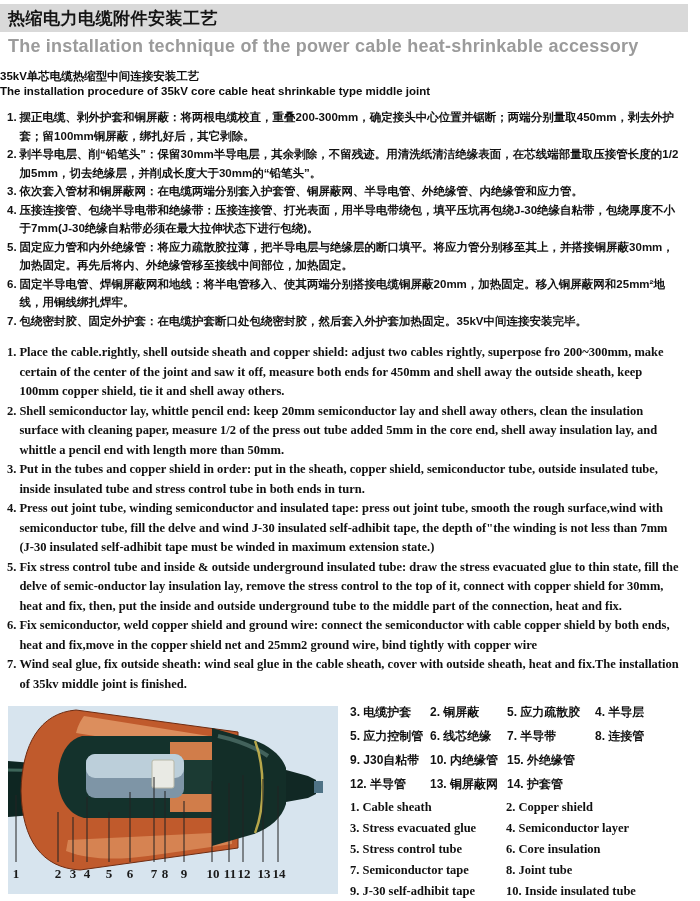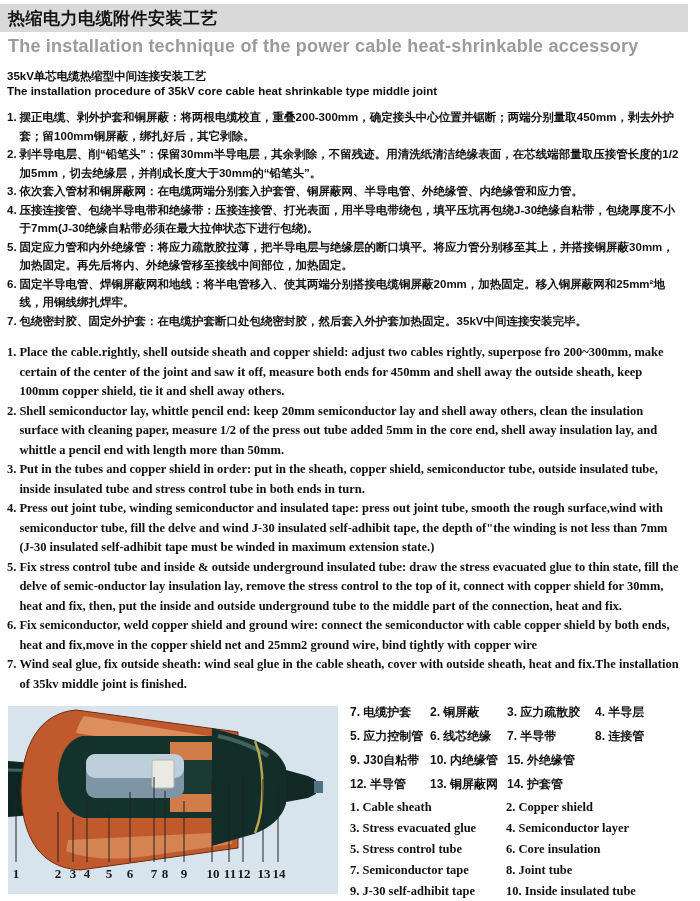--- a/index.html
+++ b/index.html
@@ -6,21 +6,21 @@
   .page{
     width:688px;height:901px;overflow:hidden;position:relative;
     font-family:"Liberation Sans",sans-serif;color:#111;background:#fff;
     box-sizing:border-box;
   }
   
   .titlebar{margin-top:4px;background:#d9d9d9;padding:3px 8px 2px;}
   .titlebar h1{margin:0;font-size:17px;font-weight:bold;color:#141414;letter-spacing:.5px;}
   .title-en{color:#9b9b9b;font-size:18px;padding:4px 8px 2px;font-weight:bold;letter-spacing:.2px;}
   
-  .sec{padding:10px 7px 0;font-weight:bold;font-size:11.5px;line-height:1.32;color:#0d0d0d;}
+  .sec{padding:10px 0 0;font-weight:bold;font-size:11.5px;line-height:1.32;color:#0d0d0d;}
   
   .steps{margin:0;padding:0 7px;}
   .steps .step{display:flex;}
   .steps .num{white-space:nowrap;margin-right:3px;}
   .steps-zh{margin-top:9px;font-weight:bold;font-size:11.5px;line-height:18.5px;}
   .steps-en{margin-top:13px;font-family:"Liberation Serif",serif;font-weight:bold;font-size:12.5px;line-height:19.5px;}
   
   .bottom{display:flex;margin-top:6px;padding:0 6px;}
   figure.cablefig{margin:0;width:334px;flex:0 0 auto;}
   .legends{flex:1;margin-left:10px;min-width:0;}
@@ -173,23 +173,23 @@
           <text class="callout" x="238" y="178" text-anchor="middle">12</text>
           <text class="callout" x="258" y="178" text-anchor="middle">13</text>
           <text class="callout" x="273" y="178" text-anchor="middle">14</text>
         </g>
       </svg>
     </figure>
 
     <div class="legends">
       <div class="legend-zh">
         <div class="lz-row">
-          <span class="cell">7. 电缆护套</span>
+          <span class="cell">3. 电缆护套</span>
           <span class="cell">2. 铜屏蔽</span>
-          <span class="cell">3. 应力疏散胶</span>
+          <span class="cell">5. 应力疏散胶</span>
           <span class="cell">4. 半导层</span>
         </div>
         <div class="lz-row">
           <span class="cell">5. 应力控制管</span>
           <span class="cell">6. 线芯绝缘</span>
           <span class="cell">7. 半导带</span>
           <span class="cell">8. 连接管</span>
         </div>
         <div class="lz-row">
           <span class="cell">9. J30自粘带</span>

